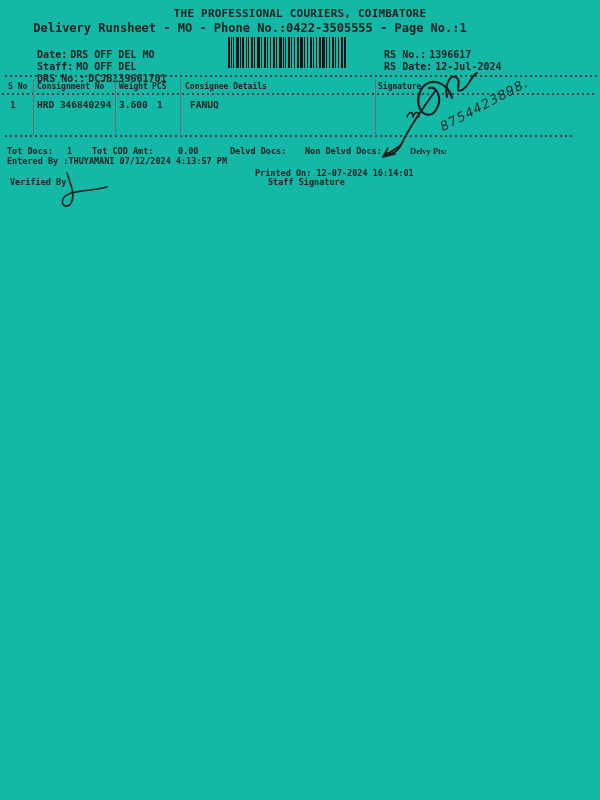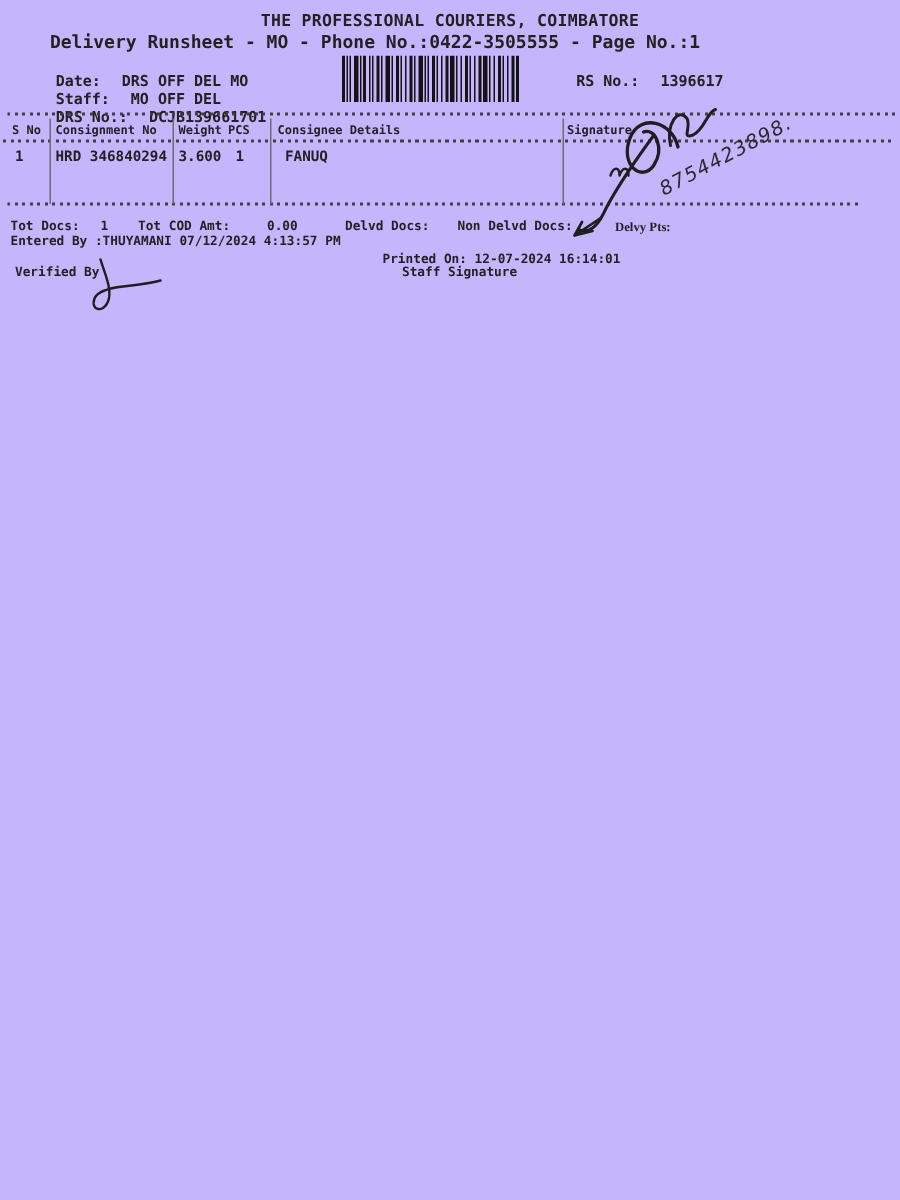--- a/index.html
+++ b/index.html
@@ -1,28 +1,28 @@
 <!DOCTYPE html>
 <html><head>
 <meta charset="utf-8">
 <style>
   html,body{margin:0;padding:0;background:#e9e9e9;}
   .page{
     position:relative;
     width:600px;height:800px;
-    background:#c4b5fd;
+    background:#14b8a6;
     overflow:hidden;
     font-family:"DejaVu Sans Mono", monospace;
     color:#222222;
   }
   .abs{position:absolute;white-space:pre;}
   .title1{left:0;top:7px;width:600px;text-align:center;font-size:11px;font-weight:bold;letter-spacing:.2px;}
   .title2{left:0;top:21px;width:500px;text-align:center;font-size:12px;font-weight:bold;}
   .info{font-size:10px;font-weight:bold;}
-  .info .val{margin-left:14px;}
+  .info .val{margin-left:3px;}
   .dotted{
     position:absolute;height:2px;
     background:repeating-linear-gradient(90deg,#404040 0 2px,transparent 2px 5px);
   }
   .vline{position:absolute;width:1px;background:#6e6e6e;top:79px;height:57px;}
   .th{font-size:8px;font-weight:bold;top:82px;}
   .td{font-size:9.5px;font-weight:bold;top:99px;}
   .tot{font-size:8.5px;font-weight:bold;top:146px;}
   .ftr{font-size:8.5px;font-weight:bold;}
   .sig-num{
@@ -93,20 +93,23 @@
         <rect x="107" y="0" width="1" height="31"></rect>
       <rect x="110" y="0" width="1" height="31"></rect>
         <rect x="113" y="0" width="2" height="31"></rect>
       <rect x="116" y="0" width="2" height="31"></rect>
     </g>
   </svg>
 
   <div class="abs info" style="left:360px;top:38px;">
     <span>RS No.:</span><span class="val">1396617</span>
   </div>
+  <div class="abs info" style="left:360px;top:50px;">
+    <span>RS Date:</span><span class="val">12-Jul-2024</span>
+  </div>
 
   <div class="dotted" style="left:5px;top:75px;width:592px;"></div>
   <div class="dotted" style="left:2px;top:93px;width:595px;"></div>
   <div class="dotted" style="left:5px;top:135px;width:568px;"></div>
 
   <div class="vline" style="left:33px;"></div>
   <div class="vline" style="left:115px;"></div>
   <div class="vline" style="left:180px;"></div>
   <div class="vline" style="left:375px;"></div>
 

